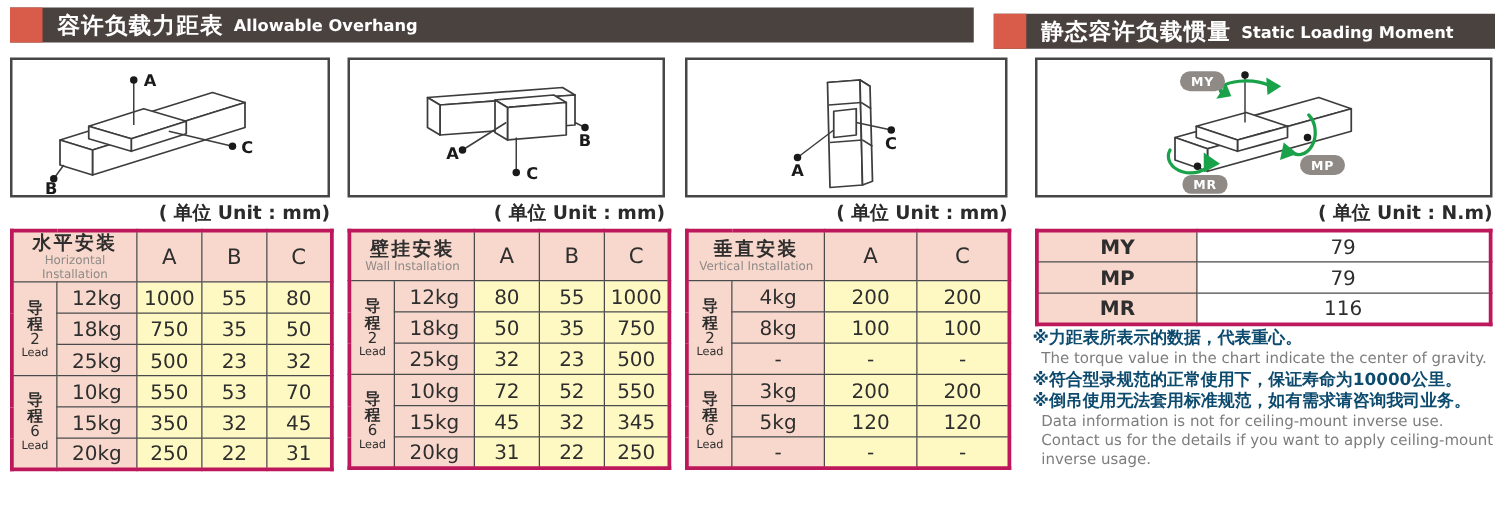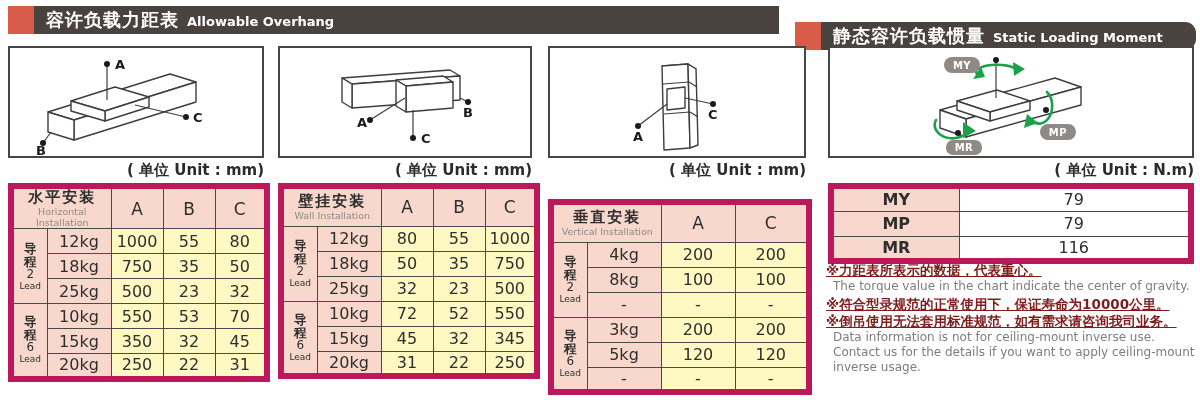--- a/index.html
+++ b/index.html
@@ -22,52 +22,52 @@
   svg .leader { stroke:#3d3d3d; stroke-width:1.2; }
   svg .dot { fill:#1a1a1a; }
   svg .garc { fill:none; stroke:#1aa24a; stroke-width:2.6; stroke-linecap:round; }
   svg .ghead { fill:#1aa24a; stroke:none; }
   svg .pill { fill:#8f8a86; stroke:none; }
   svg .pill-text { fill:#fff; font-size:10px; letter-spacing:.5px; text-anchor:middle; }
 
   .unit-label { font-size:15px; font-weight:bold; color:#2b2b2b; text-align:right; white-space:nowrap; }
 
   
-  table.spec { border-collapse:collapse; table-layout:fixed; border:6px solid #be185d; }
+  table.spec { border-collapse:collapse; table-layout:fixed; border:3px solid #be185d; }
   table.spec td { border:1px solid #4a4a4a; text-align:center; vertical-align:middle; padding:0; height:25px; }
   table.spec tr.head td { height:40px; }
   .pink { background:#f8d8cc; }
   .title-cell .tc-cn { font-size:15px; font-weight:bold; letter-spacing:2px; line-height:17px; }
   .title-cell .tc-en { font-size:9.5px; color:#8e8a88; line-height:11px; }
   .col-letter { font-size:17px; }
   .lead-cell .lead-cn { font-size:12.5px; font-weight:bold; line-height:13px; }
   .lead-cell .lead-num { font-size:12px; line-height:13px; }
   .lead-cell .lead-en { font-size:9px; line-height:10px; }
   .load-cell { font-size:16px; }
   .val-cell { font-size:16px; background:#fef9c3; }
   table.moment .lbl { font-size:16px; font-weight:bold; }
   table.moment .val { font-size:16px; background:#fff; }
 
   
   .notes { width:372px; }
-  .note-cn { font-size:13.5px; font-weight:bold; color:#7f1d1d; line-height:17px;text-decoration:underline; }
+  .note-cn { font-size:13.5px; font-weight:bold; color:#0c4a6e; line-height:17px; }
   .note-en { font-size:12px; color:#7d7d7d; line-height:15px; padding-left:7px; white-space:pre-line; margin-bottom:2px; }
 </style>
 </head>
 <body>
 
 <div class="page">
 
   <div class="abs secbar" style="left:8px; top:6px; width:771px;">
     <div class="accent"></div>
     <div class="cn">容许负载力距表</div>
     <div class="en">Allowable Overhang</div>
   </div>
 
-  <div class="abs secbar" style="left:795px; top:22px; width:401px;border-radius:11px;">
+  <div class="abs secbar" style="left:795px; top:11px; width:401px;">
     <div class="accent"></div>
     <div class="cn">静态容许负载惯量</div>
     <div class="en">Static Loading Moment</div>
   </div>
 
   <div class="abs diagram-box" style="left:8px; top:46px; width:256px; height:112px;">
     <svg viewBox="0 0 252 108">
       <polygon class="shape" points="38,64 160,26 186,34 64,72"></polygon>
       <polygon class="shape" points="64,72 186,34 186,54 64,92"></polygon>
       <polygon class="shape" points="38,64 64,72 64,92 38,84"></polygon>
@@ -291,21 +291,21 @@
           </tr>
           <tr>
             <td class="pink load-cell">20kg</td>
             <td class="val-cell">31</td>
             <td class="val-cell">22</td>
             <td class="val-cell">250</td>
           </tr>
         </tbody>
       </table>
     </div>
-  <div class="abs" style="left:548px; top:199px;">
+  <div class="abs" style="left:548px; top:183px;">
       <table class="spec">
         <colgroup>
           <col style="width: 36px;">
           <col style="width: 74px;">
           <col style="width: 74px;">
           <col style="width: 74px;">
         </colgroup>
         <tbody>
           <tr class="head">
             <td colspan="2" class="pink title-cell">

